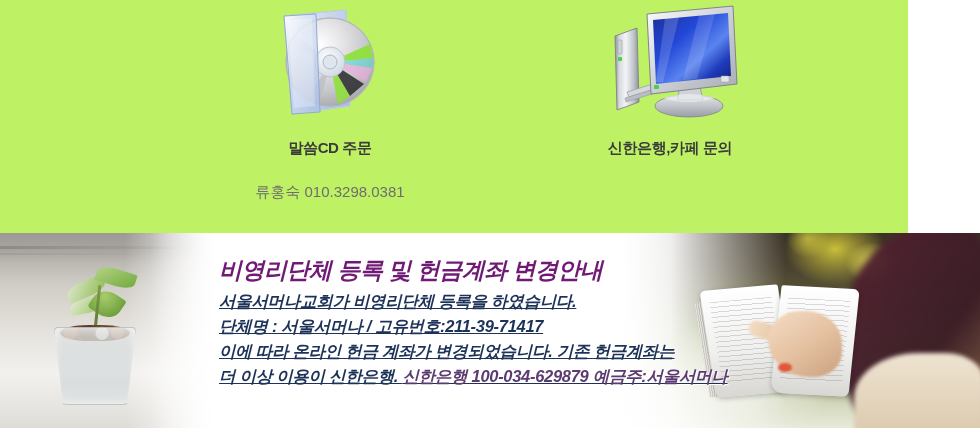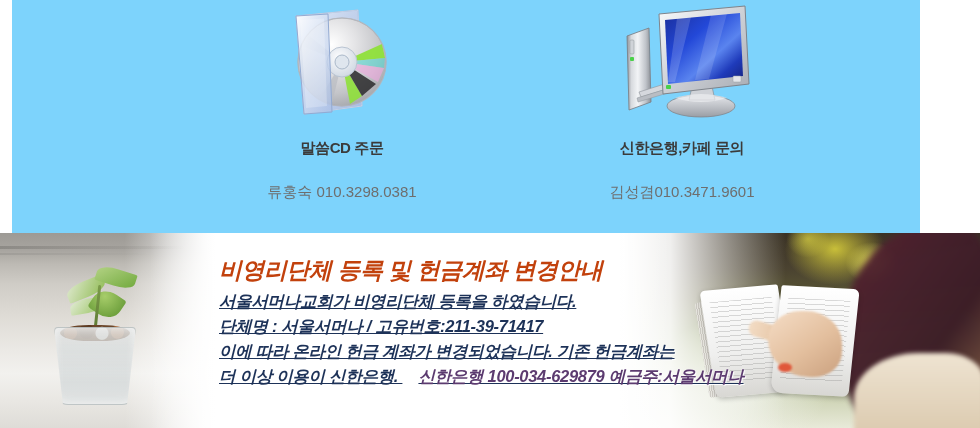--- a/index.html
+++ b/index.html
@@ -6,22 +6,22 @@
   html,body{ width:980px; height:428px; }
   body{
     font-family:"Liberation Sans","DejaVu Sans",sans-serif;
     background:#ffffff;
     overflow:hidden;
     position:relative;
   }
 
   
   #contact-strip{
-    position:absolute; left:12px; top:0; width:908px; height:233px;
-    background:#7dd3fc;
+    position:absolute; left:0; top:0; width:908px; height:233px;
+    background:#bef264;
     display:flex;
   }
   .contact-card{
     position:absolute;
     width:260px;
     text-align:center;
   }
   #contact-card-cd{ left:200px; top:2px; }
   #contact-card-web{ left:540px; top:2px; }
 
@@ -195,29 +195,29 @@
   
   #banner-text{
     position:absolute; left:219px; top:22px; width:620px;
     font-style:italic; font-weight:bold;
     color:#1d3258;
     letter-spacing:-0.2px;
     text-shadow:1px 1px 1px rgba(255,255,255,.95), 0 0 2px rgba(255,255,255,.8);
   }
   #banner-headline{
     font-size:23px; line-height:30px; letter-spacing:-0.5px;
-    color:#c2410c;
+    color:#701a75;
     margin-bottom:4px;
   }
   .banner-line{
     font-size:16.5px; line-height:25px; letter-spacing:-0.3px;
     white-space:nowrap;
     text-decoration:underline;
   }
-  .bank-highlight{ color:#5c3b70;margin-left:16px; }
+  .bank-highlight{ color:#5c3b70; }
 </style>
 </head>
 <body>
 
 <div id="contact-strip">
 
   <div class="contact-card" id="contact-card-cd">
     <div class="icon-wrap">
       <svg class="icon-svg" width="120" height="125" viewBox="0 0 120 125">
         <defs>
@@ -310,21 +310,20 @@
 
         <path d="M44 12 L130 4 L134 82 L48 92 Z" fill="url(#bezelG)" stroke="#7f848b" stroke-width="1"></path>
         <path d="M50 18 L125 11 L128 74 L53 82 Z" fill="url(#screenG)"></path>
         <path d="M62 16 L76 15 L60 80 L53 80 Z" fill="#ffffff" opacity="0.16"></path>
         <path d="M96 13 L112 11.5 L94 77 L80 78 Z" fill="#ffffff" opacity="0.13"></path>
         <rect x="51" y="83" width="5" height="4" rx="1" fill="#4ad14a"></rect>
         <rect x="118" y="74" width="8" height="6" rx="1" fill="#e4e6ea" stroke="#9aa0a7" stroke-width="0.5"></rect>
       </svg>
     </div>
     <div class="card-title">신한은행,카페 문의</div>
-    <div class="card-phone">김성겸010.3471.9601</div>
   </div>
 </div>
 
 <div id="notice-banner">
 
   <div id="banner-photo-left">
     <div class="shelf-line"></div>
     <div class="shelf-line2"></div>
     <div class="leaf leaf-1"></div>
     <div class="leaf leaf-2"></div>

